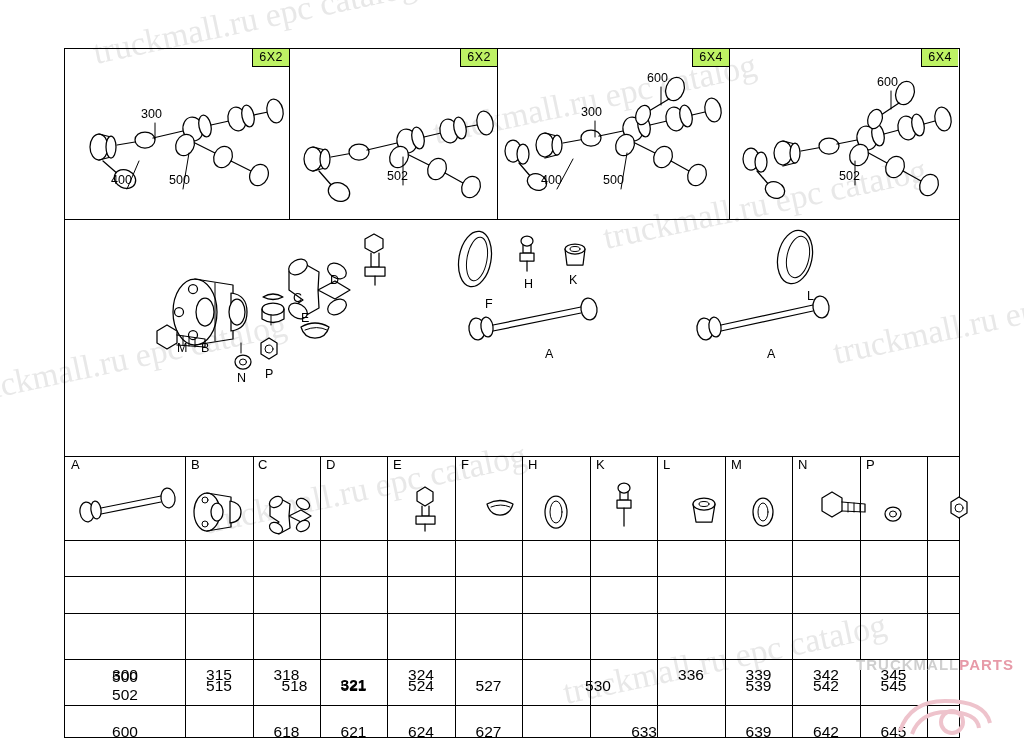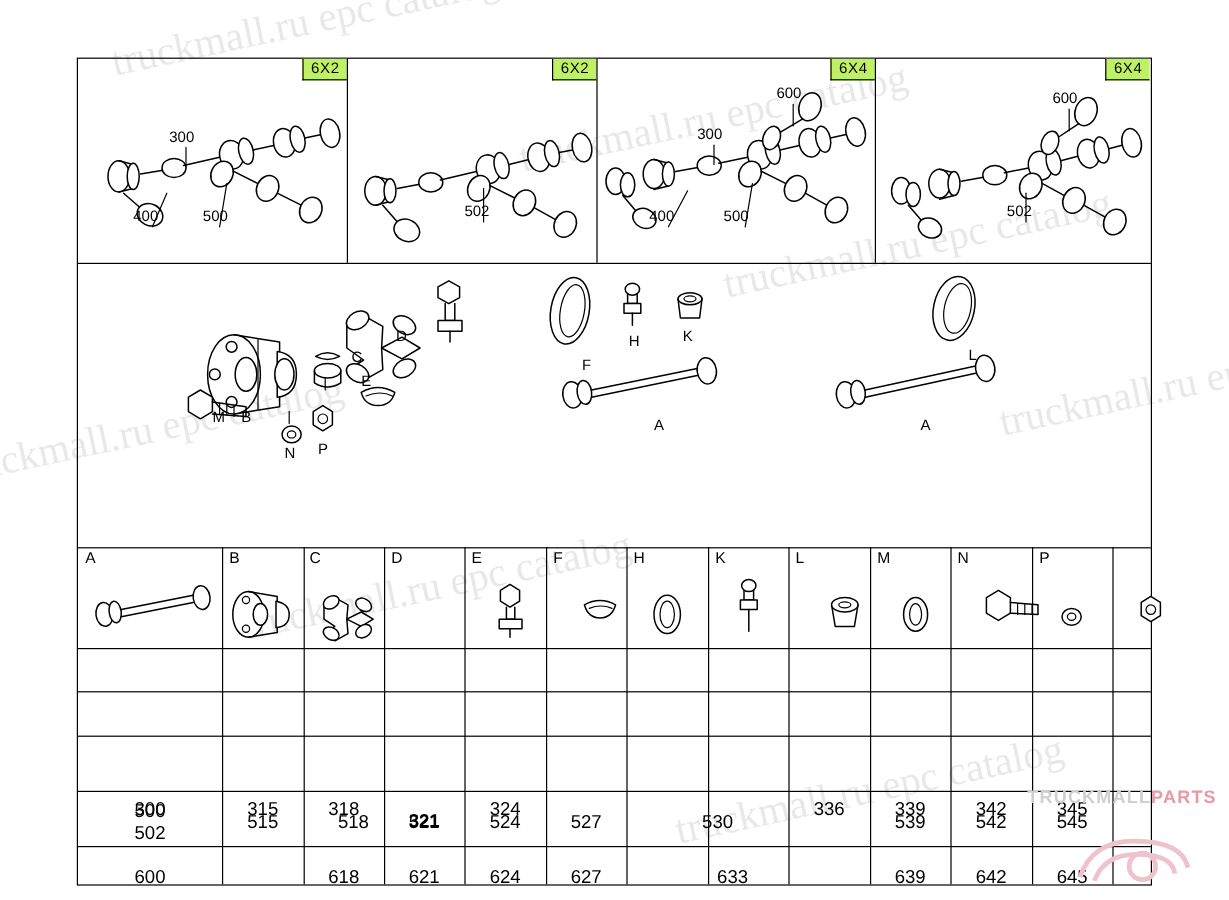--- a/index.html
+++ b/index.html
@@ -464,19 +464,19 @@
     <div class="tnum" style="left:727px;width:68px;top:221px;">542</div>
     <div class="tnum" style="left:795px;width:67px;top:221px;">545</div>
 
     <div class="tnum" style="left:0;width:120px;top:267px;">600</div>
     <div class="tnum" style="left:120px;width:68px;top:267px;margin-top:36px;">615</div>
     <div class="tnum" style="left:188px;width:67px;top:267px;">618</div>
     <div class="tnum" style="left:255px;width:67px;top:267px;">621</div>
     <div class="tnum" style="left:322px;width:68px;top:267px;">624</div>
     <div class="tnum" style="left:390px;width:67px;top:267px;">627</div>
     <div class="tnum" style="left:457px;width:68px;top:267px;"></div>
-    <div class="tnum" style="left:512px;width:67px;top:267px;">633</div>
+    <div class="tnum" style="left:525px;width:67px;top:267px;text-align:right;">633</div>
     <div class="tnum" style="left:592px;width:68px;top:267px;"></div>
     <div class="tnum" style="left:660px;width:67px;top:267px;">639</div>
     <div class="tnum" style="left:727px;width:68px;top:267px;">642</div>
     <div class="tnum" style="left:795px;width:67px;top:267px;">645</div>
   </div>
 </div>
 
 </body></html>

